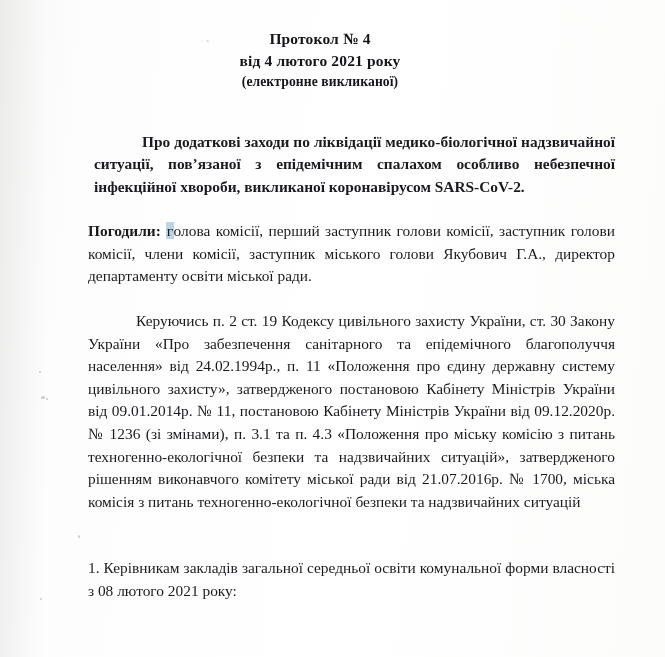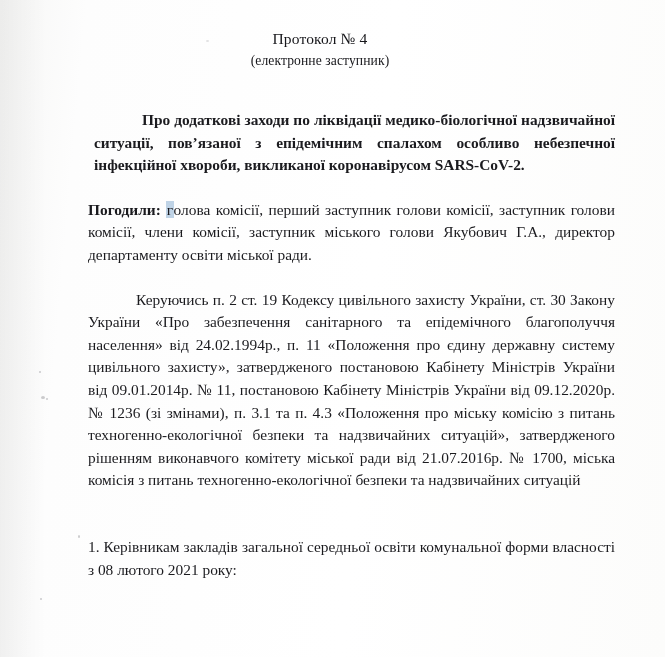--- a/index.html
+++ b/index.html
@@ -37,21 +37,21 @@
   }
 
   .content {
     position: relative;
     padding: 0 25px 0 0;
   }
 
   
   .doc-header {
     text-align: center;
-    font-weight: normal;
+    font-weight: bold;
     font-size: 15.5px;
     line-height: 21.5px;
     letter-spacing: .15px;
     padding-top: 28px;
     color: #16161a;
   }
   .doc-header .line-wide {
     letter-spacing: .35px;
     font-size: 15.2px;
   }
@@ -123,21 +123,22 @@
   <span class="speck" style="left:41px;  top:396px;  width:4px; height:3px;"></span>
   <span class="speck" style="left:46px;  top:398px;  width:2px; height:2px;"></span>
   <span class="speck" style="left:78px;  top:535px;  width:2px; height:3px;"></span>
   <span class="speck" style="left:40px;  top:598px;  width:2px; height:2px;"></span>
   <span class="speck" style="left:206px; top:40px;   width:3px; height:2px; opacity:.28;"></span>
 
   <div class="content">
 
     <div class="doc-header">
       <div>Протокол  № 4</div>
-      <div class="line-note">(електронне заступник)</div>
+      <div>від 4 лютого 2021 року</div>
+      <div class="line-note">(електронне викликаної)</div>
     </div>
 
     <div class="gap-lg"></div>
 
     <div class="body-block">
 
       <div class="gap-md"></div>
 
       <p class="para indent bold">Про додаткові заходи по ліквідації медико-біологічної надзвичайної ситуації, пов’язаної з епідемічним спалахом особливо небезпечної інфекційної хвороби, викликаної коронавірусом SARS-CoV-2.</p>
     </div>

